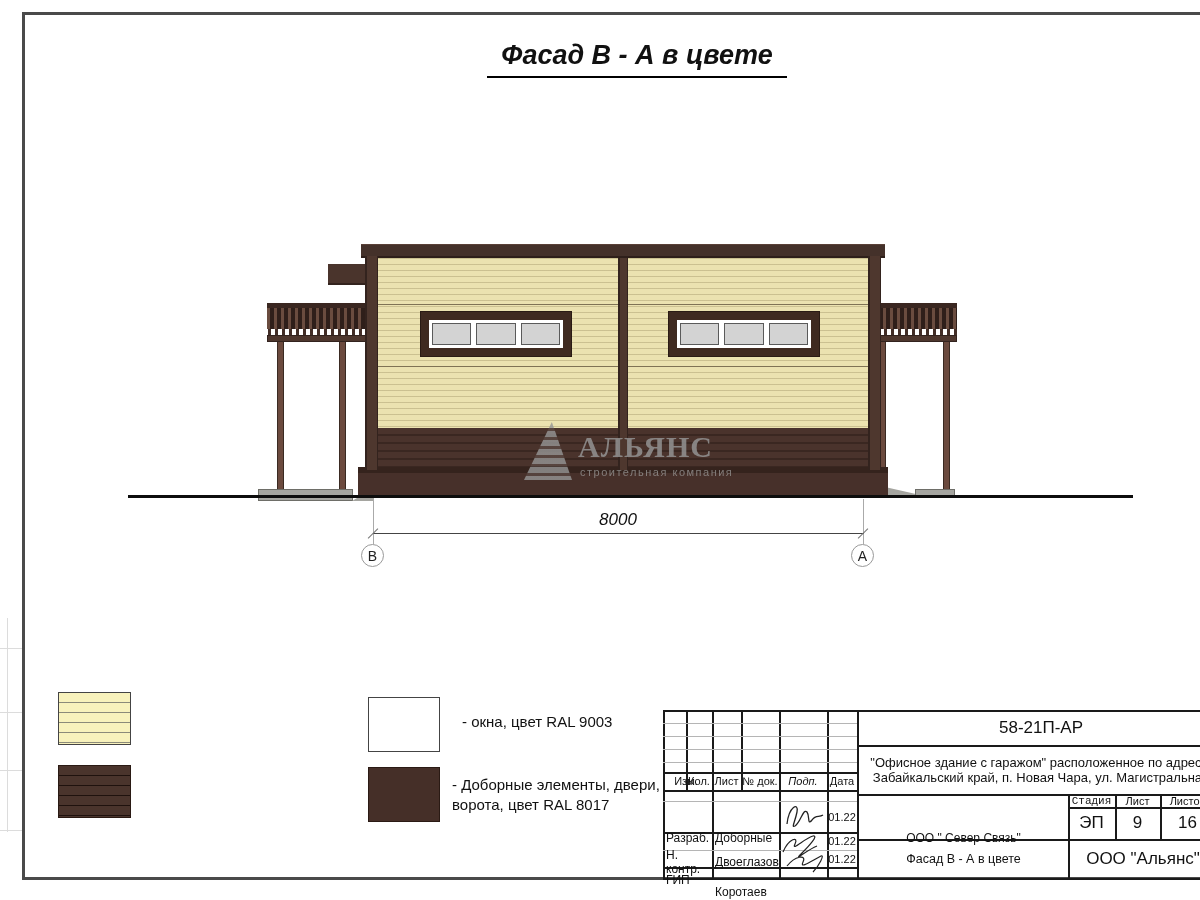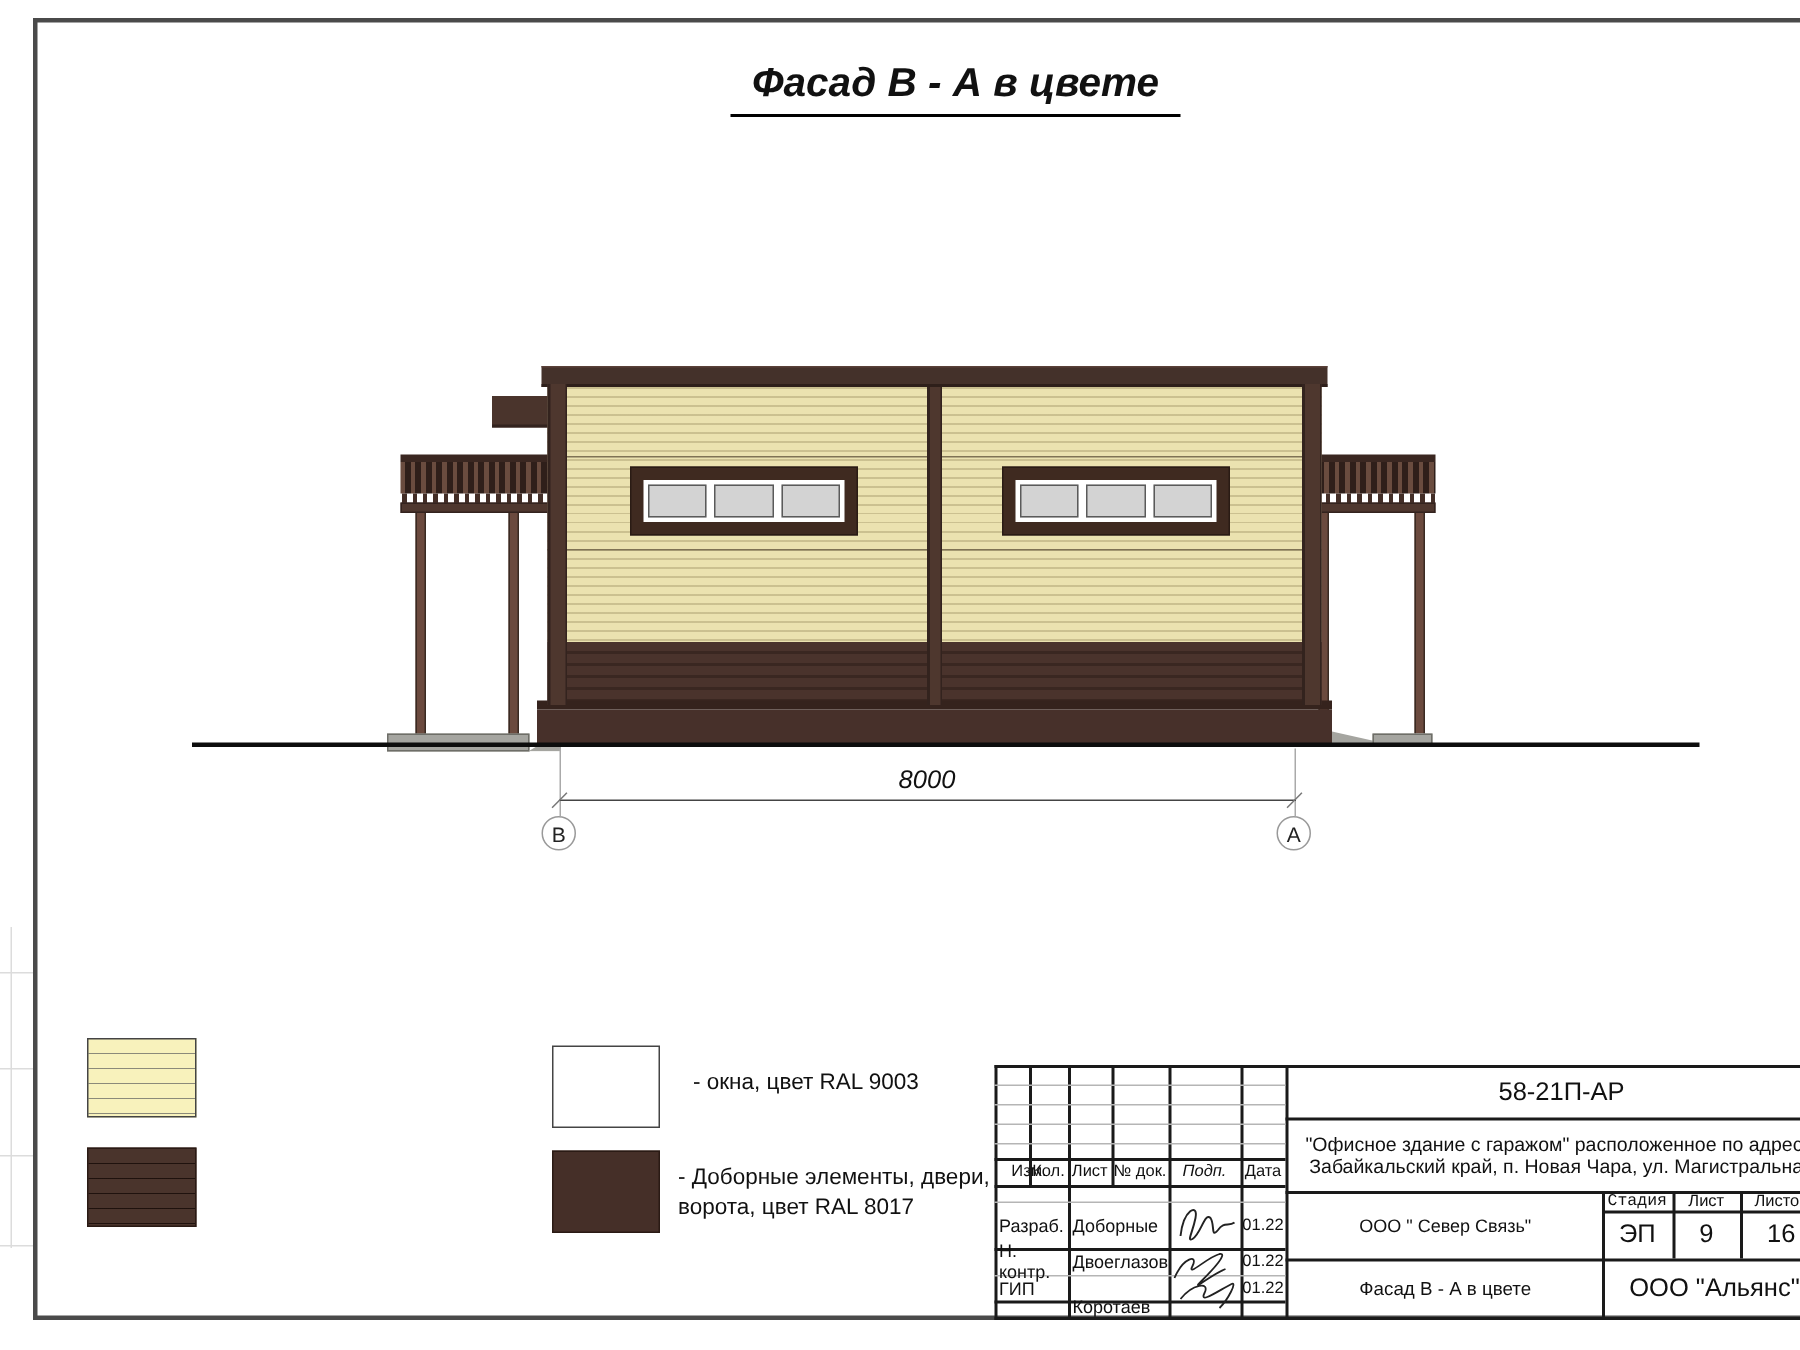--- a/index.html
+++ b/index.html
@@ -71,21 +71,21 @@
   .sw-brownstripe{background:repeating-linear-gradient(to bottom,transparent 0 9px,rgba(20,9,6,0.8) 9px 10px),#4A342C;border:1px solid #2a1a14;}
   .sw-brown{background:#452F28;border:1px solid #2a1a14;}
   
   .stamp{position:absolute;left:663px;top:710px;width:560px;height:170px;}
   .stamp-border{position:absolute;background:#1a1a1a;}
   .tbl-v{position:absolute;width:1.5px;background:#1a1a1a;}
   .tbl-h{position:absolute;height:1.5px;background:#1a1a1a;}
   .tbl-hf{position:absolute;height:1px;background:#b5b5b5;}
   .cell{position:absolute;display:flex;align-items:center;justify-content:center;text-align:center;box-sizing:border-box;}
   .cell-left{justify-content:flex-start;text-align:left;}
-  .fs11{font-size:11px;} .fs12{font-size:12px;} .fs13{font-size:13px;} .fs17{font-size:17px;}
+  .fs11{font-size:11px;} .fs12{font-size:12px;margin-top:21px;} .fs13{font-size:13px;} .fs17{font-size:17px;}
   .sig{position:absolute;}
 </style>
 </head>
 <body>
 
 <div class="sheet">
 
   <div class="frame-line" style="left:22px;top:12px;width:1178px;height:3px;"></div>
   <div class="frame-line" style="left:22px;top:12px;width:3px;height:868px;"></div>
   <div class="frame-line" style="left:22px;top:877px;width:1178px;height:3px;"></div>
@@ -141,20 +141,25 @@
     </div>
   </div>
   <div class="window-frame" style="left:668px;top:311px;width:152px;height:46px;">
     <div class="window-inner">
       <div class="pane"></div>
       <div class="pane"></div>
       <div class="pane"></div>
     </div>
   </div>
 
+  <div class="wm">
+    <div class="wm-tri"></div>
+    <div class="wm-name">АЛЬЯНС</div>
+    <div class="wm-sub">строительная компания</div>
+  </div>
 
   <div class="abs" style="left:128px;top:495px;width:1005px;height:3px;background:#0d0d0d;"></div>
 
   <div class="ext-line" style="left:373px;top:499px;height:45px;"></div>
   <div class="ext-line" style="left:863px;top:499px;height:45px;"></div>
   <div class="dim-line" style="left:373px;top:533px;width:491px;"></div>
   <div class="tick" style="left:366px;top:533px;"></div>
   <div class="tick" style="left:856px;top:533px;"></div>
   <div class="dim-text" style="left:558px;top:510px;width:120px;font-style:italic;">8000</div>
   <div class="axis-circle" style="left:361px;top:544px;">В</div>

